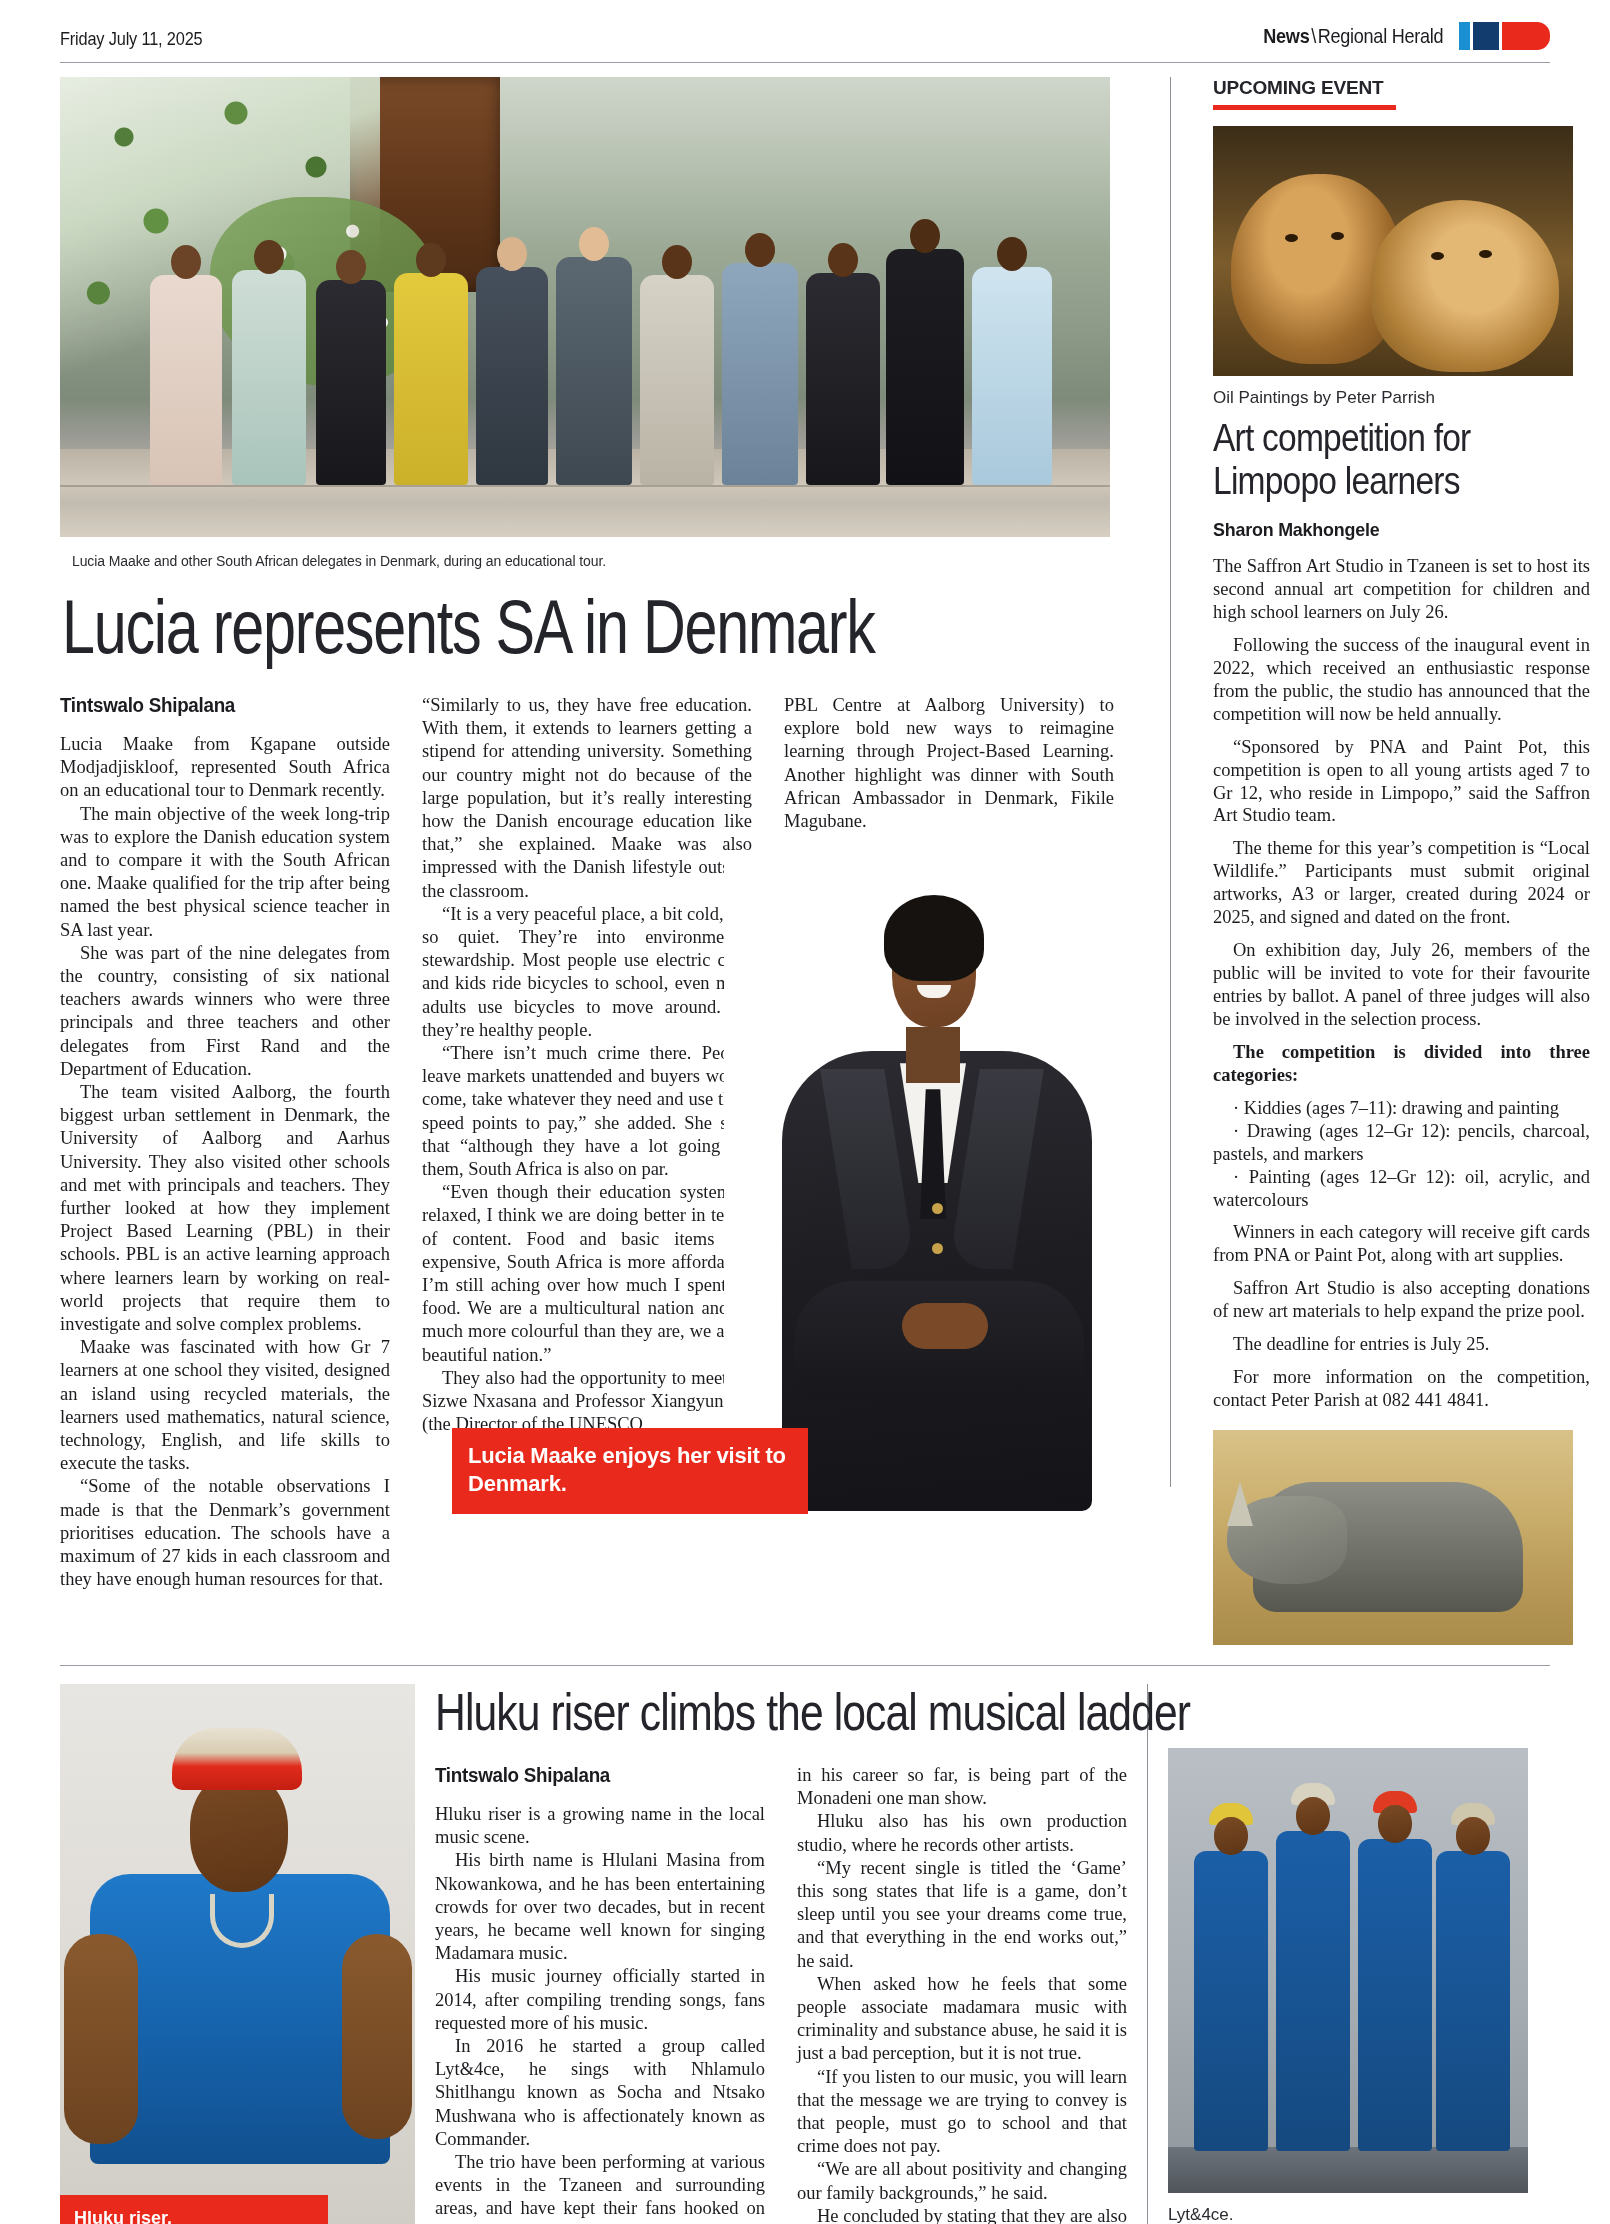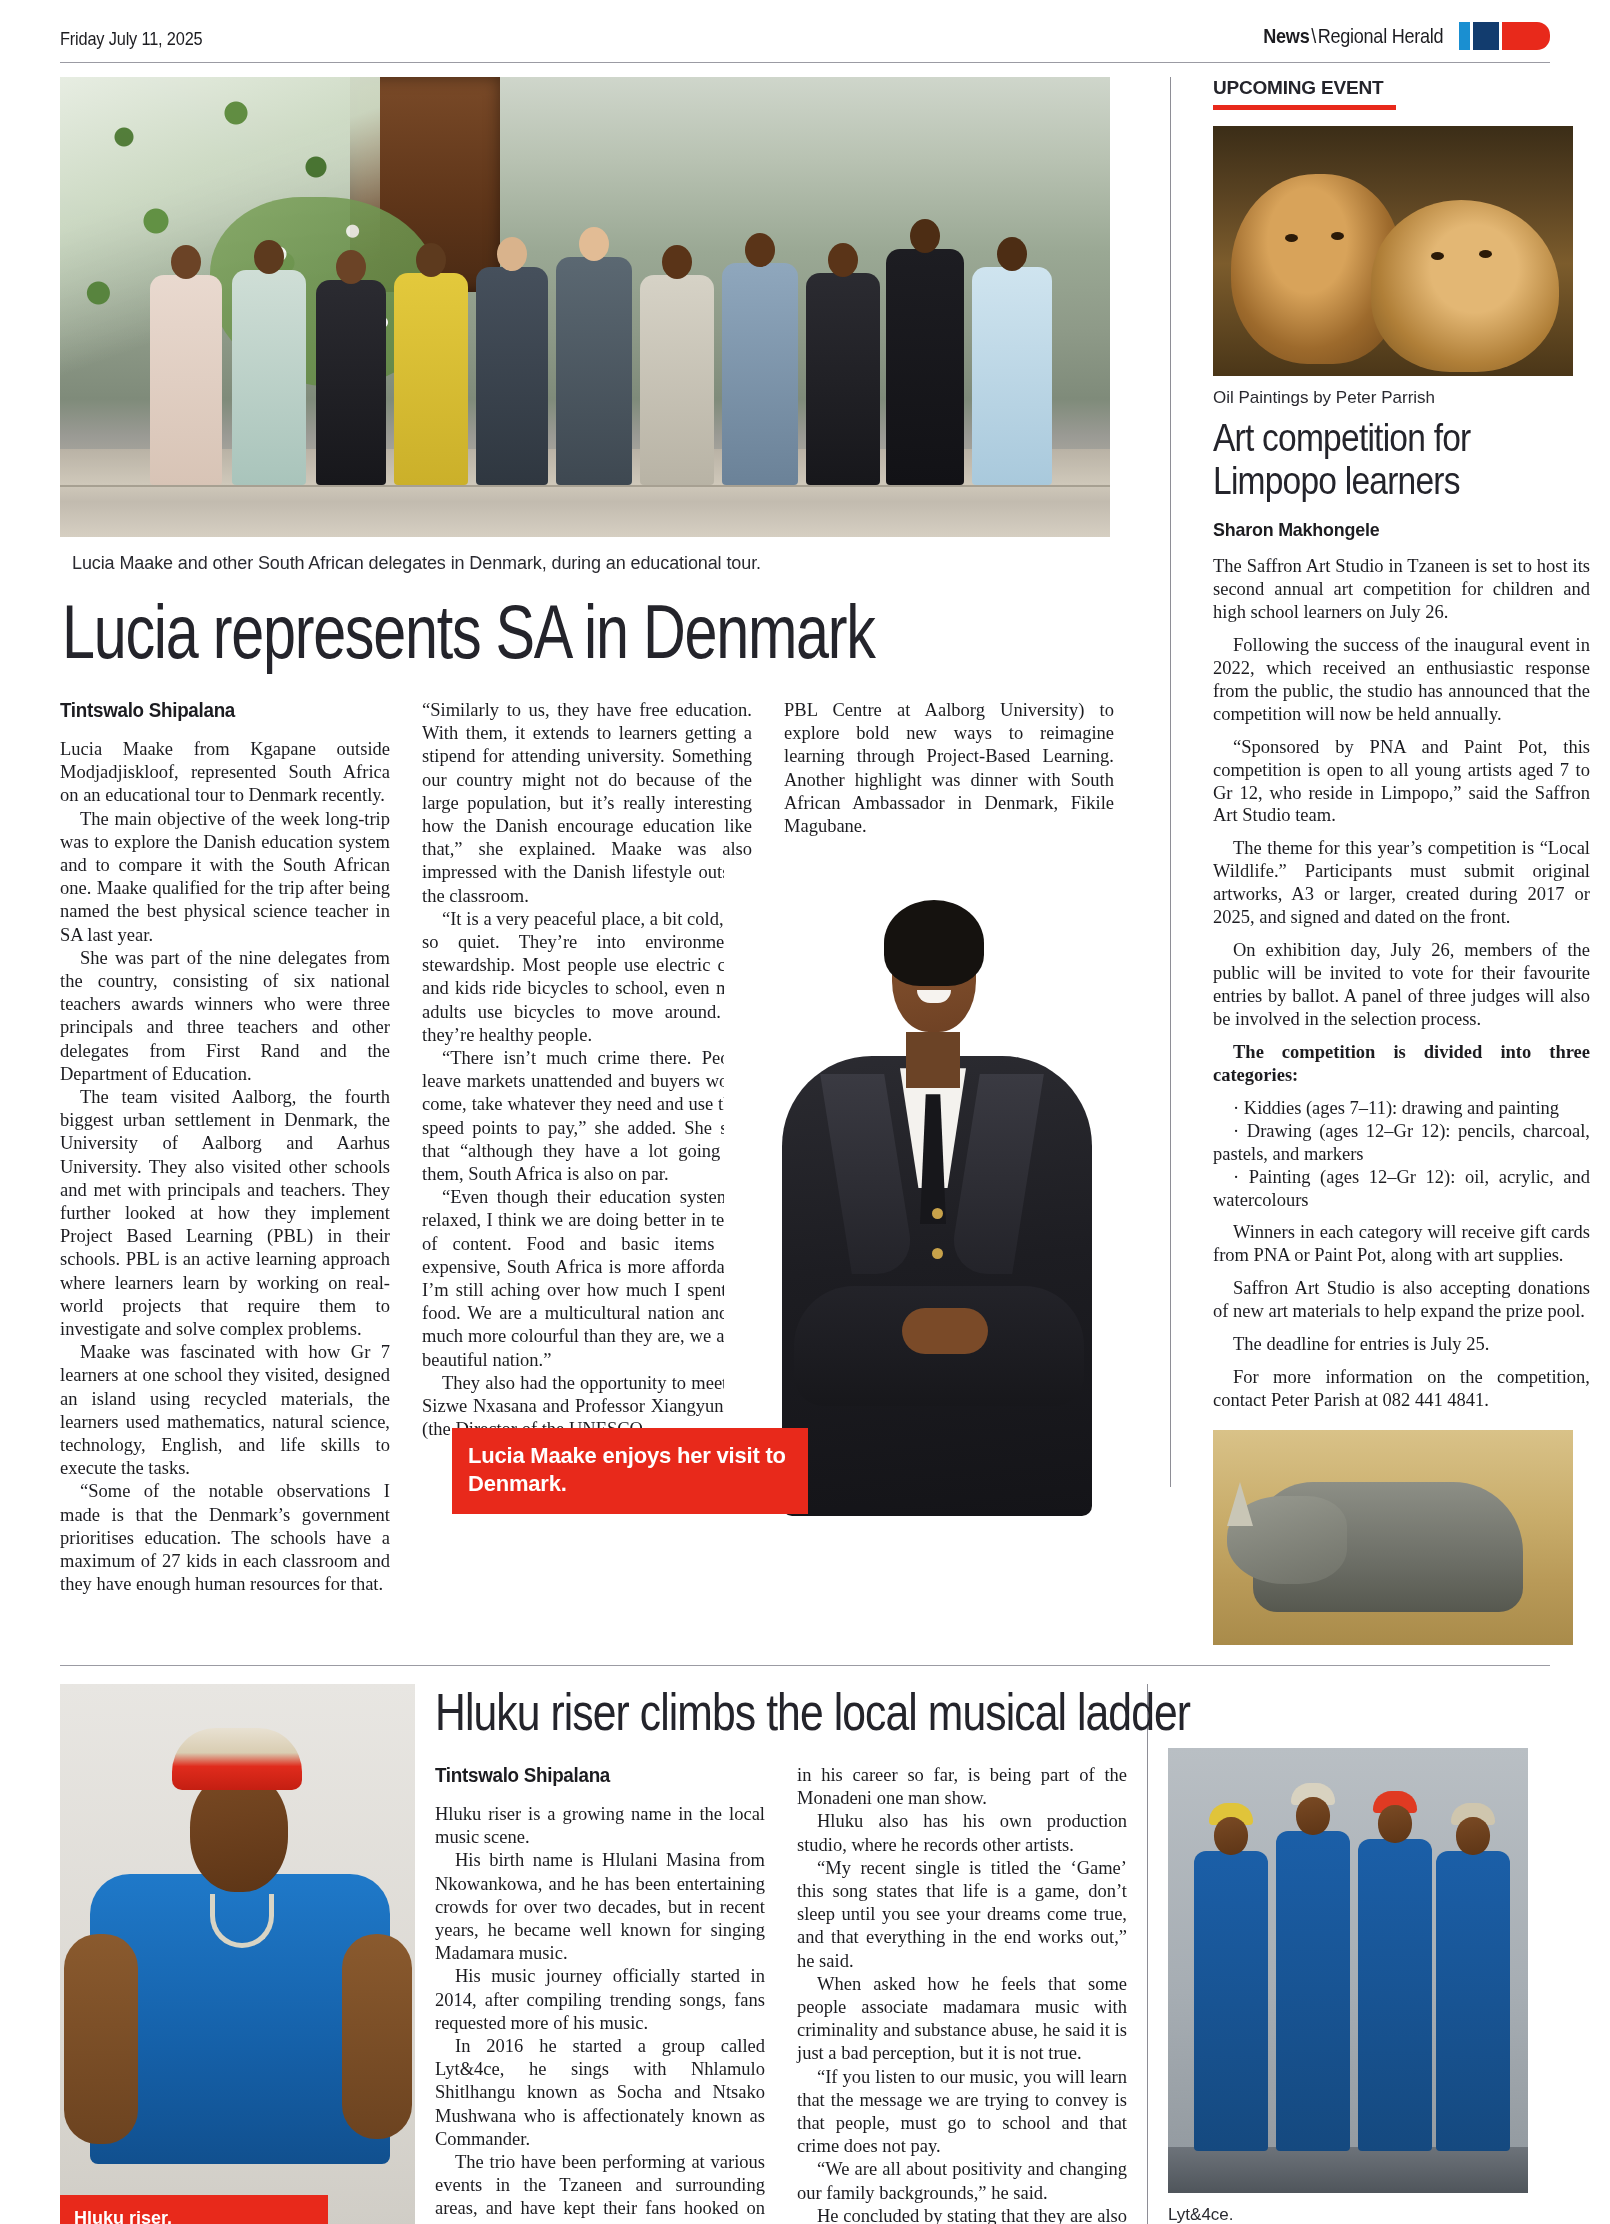--- a/index.html
+++ b/index.html
@@ -104,21 +104,21 @@
     position:absolute; bottom:52px; border-radius:14px 14px 4px 4px;
   }
   .person .head {
     position:absolute; left:50%; transform:translateX(-50%);
     top:-30px; width:30px; height:34px; border-radius:50%;
   }
 
   
   .lead-caption {
     font-family:"Liberation Sans", sans-serif;
-    font-size:18px; color:#2a2a30; margin:16px 0 0 12px;
+    font-size:14px; color:#2a2a30; margin:16px 0 0 12px;
     letter-spacing:-0.1px;
   }
 
   
   .headline-main {
     font-family:"Liberation Sans", sans-serif;
     font-weight:400;
     font-size:76px;
     line-height:.96;
     letter-spacing:-1.6px;
@@ -501,21 +501,21 @@
       <div class="side-caption">Oil Paintings by Peter Parrish</div>
 
       <div class="side-headline">Art competition for</div>
       <div class="side-headline" style="margin-top:2px">Limpopo learners</div>
 
       <div class="side-byline">Sharon Makhongele</div>
 
       <p class="body first">The Saffron Art Studio in Tzaneen is set to host its second annual art competition for children and high school learners on July 26.</p>
       <p class="body" style="text-indent:20px">Following the success of the inaugural event in 2022, which received an enthusiastic response from the public, the studio has announced that the competition will now be held annually.</p>
       <p class="body" style="text-indent:20px">“Sponsored by PNA and Paint Pot, this competition is open to all young artists aged 7 to Gr 12, who reside in Limpopo,” said the Saffron Art Studio team.</p>
-      <p class="body" style="text-indent:20px">The theme for this year’s competition is “Local Wildlife.” Participants must submit original artworks, A3 or larger, created during 2017 or 2025, and signed and dated on the front.</p>
+      <p class="body" style="text-indent:20px">The theme for this year’s competition is “Local Wildlife.” Participants must submit original artworks, A3 or larger, created during 2024 or 2025, and signed and dated on the front.</p>
       <p class="body" style="text-indent:20px">On exhibition day, July 26, members of the public will be invited to vote for their favourite entries by ballot. A panel of three judges will also be involved in the selection process.</p>
 
       <p class="body bold-lead">The competition is divided into three categories:</p>
       <p class="body" style="margin-top:10px">· Kiddies (ages 7–11): drawing and painting</p>
       <p class="body" style="margin-top:0">· Drawing (ages 12–Gr 12): pencils, charcoal, pastels, and markers</p>
       <p class="body" style="margin-top:0">· Painting (ages 12–Gr 12): oil, acrylic, and watercolours</p>
 
       <p class="body" style="text-indent:20px">Winners in each category will receive gift cards from PNA or Paint Pot, along with art supplies.</p>
       <p class="body" style="text-indent:20px">Saffron Art Studio is also accepting donations of new art materials to help expand the prize pool.</p>
       <p class="body" style="text-indent:20px">The deadline for entries is July 25.</p>

